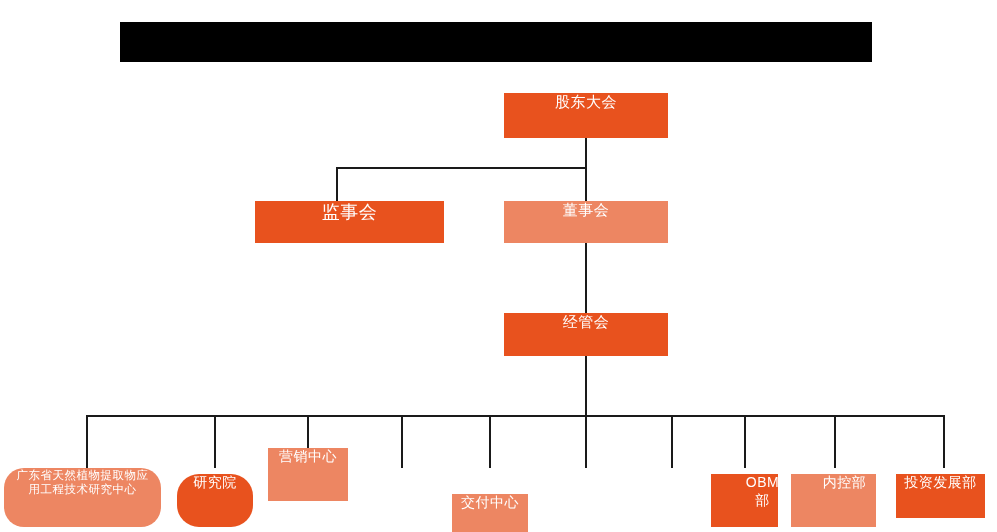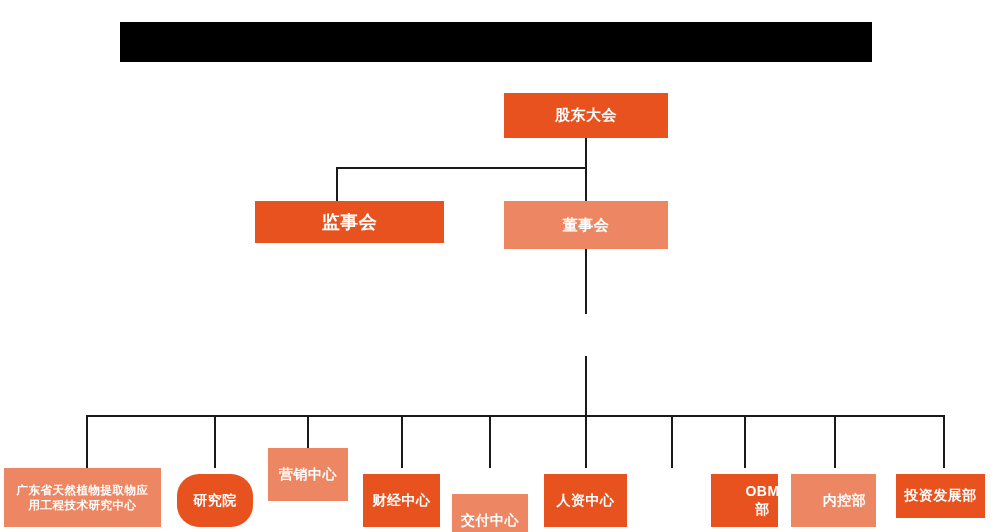--- a/index.html
+++ b/index.html
@@ -26,27 +26,27 @@
     width: 752px;
     height: 40px;
     background: #000000;
   }
 
   
   .node {
     position: absolute;
     box-sizing: border-box;
     display: flex;
-    align-items: center;
+    align-items: flex-start;
     justify-content: center;
     text-align: center;
     color: #ffffff;
     line-height: 1.25;
     letter-spacing: 0.5px;
-    font-weight: 700;
+    font-weight: 400;
     user-select: none;
   }
   .node.dark  { background: #E8521E; }
   .node.light { background: #ED8662; }
 
   .node .label {
     display: block;
     padding: 0 4px;
     white-space: pre-line;
   }
@@ -91,43 +91,40 @@
   <div class="conn v" style="left:834px; top:415px; height:53px;"></div>
   <div class="conn v" style="left:943px; top:415px; height:53px;"></div>
 
   <div class="node dark" style="left:504px; top:93px; width:164px; height:45px; font-size:15px;">
     <span class="label">股东大会</span>
   </div>
 
   <div class="node dark" style="left:255px; top:201px; width:189px; height:42px; font-size:18px;">
     <span class="label">监事会</span>
   </div>
-  <div class="node light" style="left:504px; top:201px; width:164px; height:48px; font-size:15px;">
+  <div class="node light" style="left:504px; top:201px; width:164px; height:42px; font-size:15px;">
     <span class="label">董事会</span>
   </div>
 
+  <div class="node dark" style="left:504px; top:313px; width:164px; height:43px; font-size:15px;">
+    <span class="label">经管会</span>
+  </div>
 
-  <div class="node light" style="left:4px; top:468px; width:157px; height:59px; font-size:11.5px;">
+  <div class="node light" style="left:4px; top:468px; width:157px; height:59px; font-size:11.5px;border-radius:20px;">
     <span class="label">广东省天然植物提取物应
 用工程技术研究中心</span>
   </div>
   <div class="node dark" style="left:177px; top:474px; width:76px; height:53px; font-size:14px;border-radius:22px;">
     <span class="label">研究院</span>
   </div>
   <div class="node light" style="left:268px; top:448px; width:80px; height:53px; font-size:14px;">
     <span class="label">营销中心</span>
   </div>
-  <div class="node dark" style="left:363px; top:474px; width:77px; height:53px; font-size:14px;">
-    <span class="label">财经中心</span>
-  </div>
   <div class="node light" style="left:452px; top:494px; width:76px; height:53px; font-size:14px;">
     <span class="label">交付中心</span>
-  </div>
-  <div class="node dark" style="left:544px; top:474px; width:83px; height:53px; font-size:14px;">
-    <span class="label">人资中心</span>
   </div>
   <div class="node dark" style="left:711px; top:474px; width:67px; height:53px; font-size:14px;padding-left:36px;">
     <span class="label">OBM部</span>
   </div>
   <div class="node light" style="left:791px; top:474px; width:85px; height:53px; font-size:14px;padding-left:22px;">
     <span class="label">内控部</span>
   </div>
   <div class="node dark" style="left:896px; top:474px; width:89px; height:44px; font-size:14px;">
     <span class="label">投资发展部</span>
   </div>

